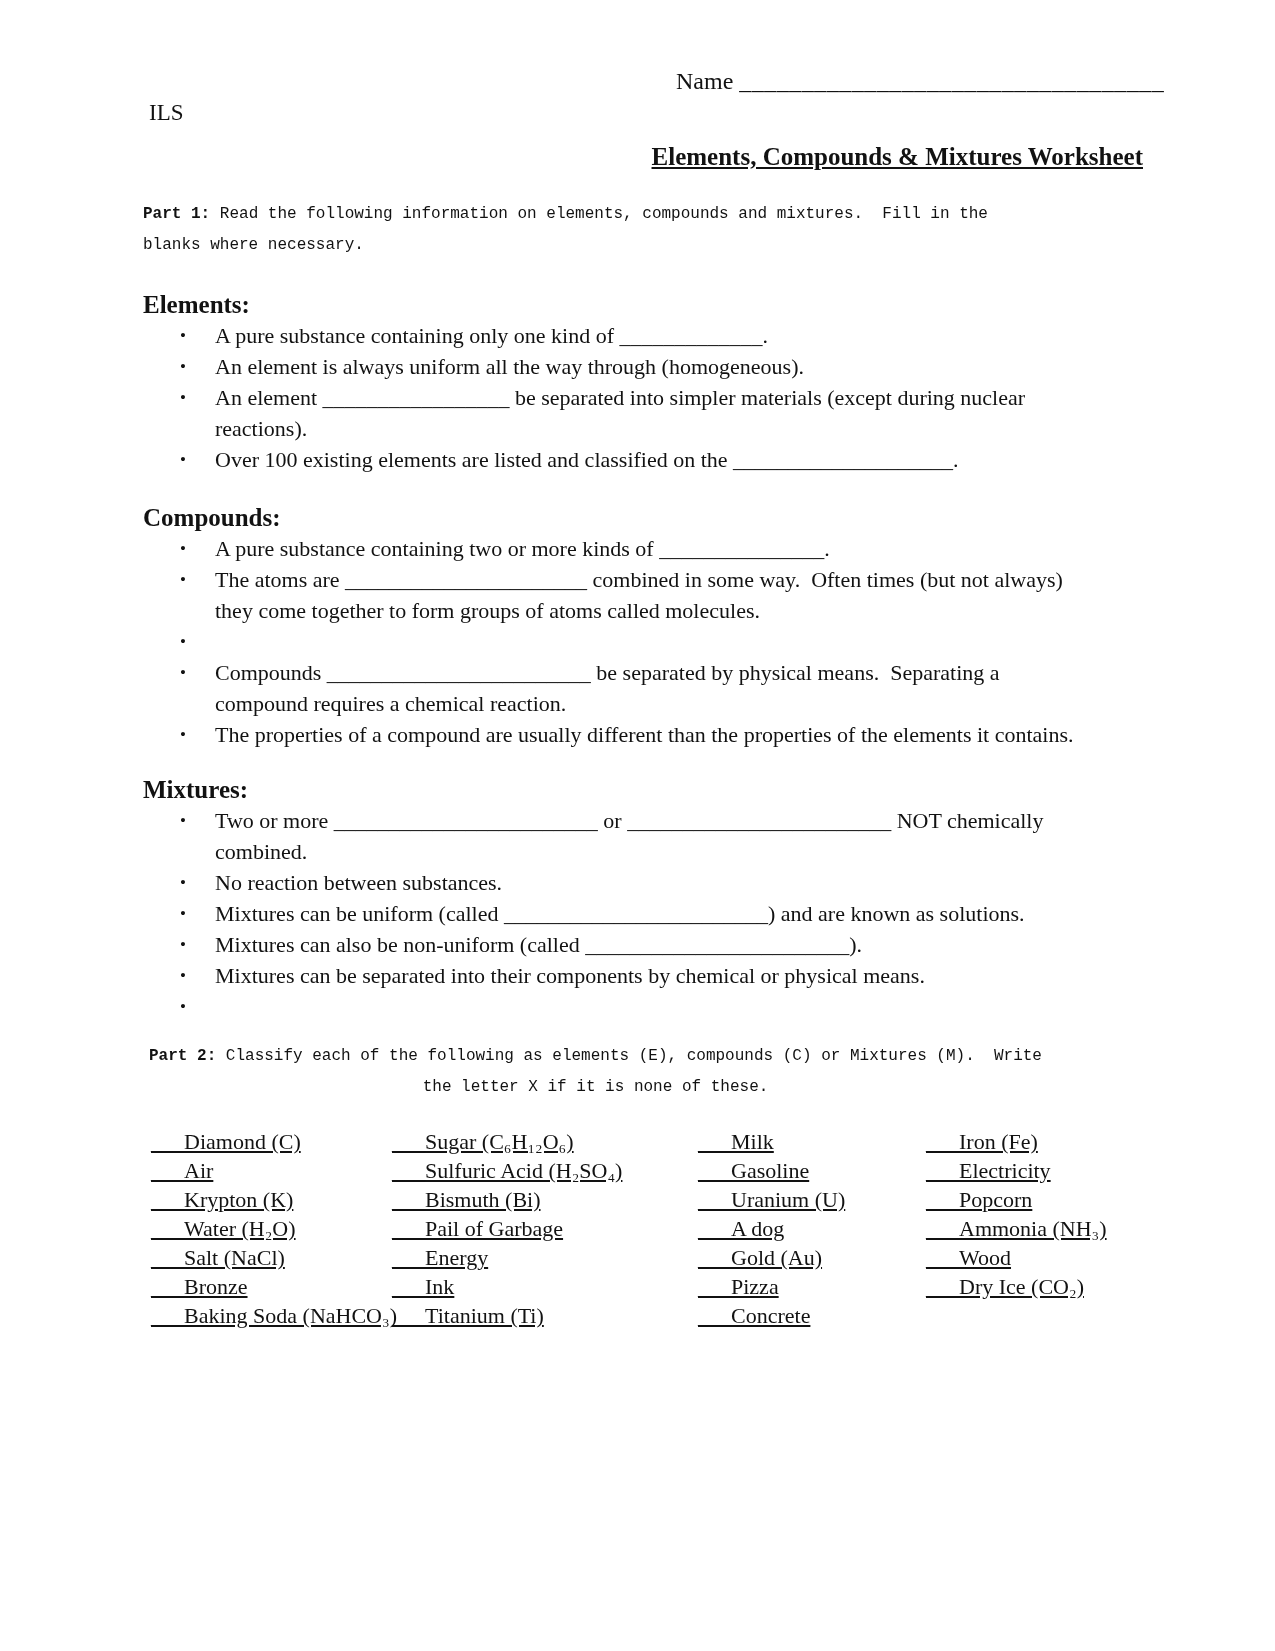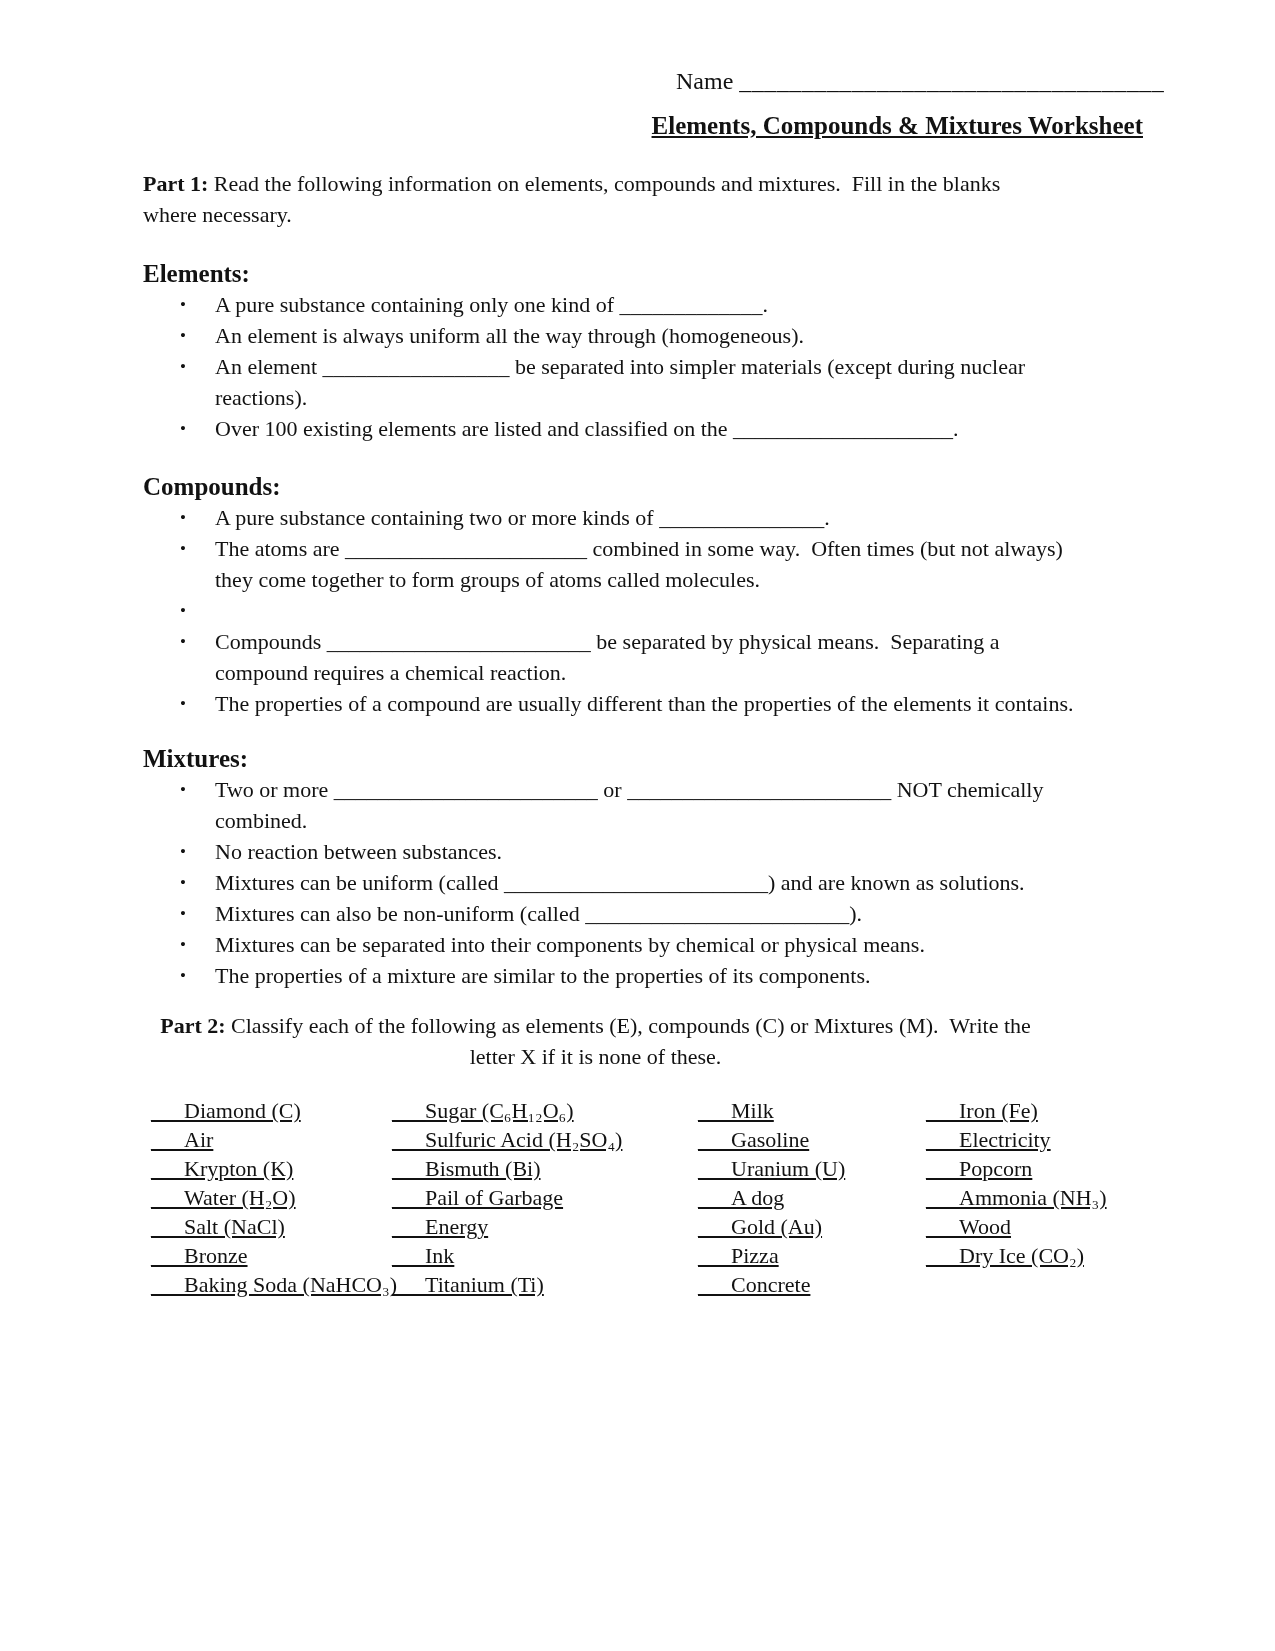--- a/index.html
+++ b/index.html
@@ -32,24 +32,25 @@
   .title {
     margin-top: 12px;
     text-align: right;
     font-size: 25px;
     font-weight: bold;
     text-decoration: underline;
     line-height: 33px;
   }
   .para {
     margin-top: 26px;
-    font-size: 22px;
+    font-size: 16px;
     line-height: 31px;
     width: 905px;
     white-space: pre-wrap;
+    font-family: Liberation Mono, monospace;
   }
   .para.part2 { margin-top: 19px; text-align: center; }
   .para b { font-weight: bold; }
   h2.section-heading {
     font-size: 25px;
     font-weight: bold;
     line-height: 31px;
     margin-top: 28px;
   }
   h2.section-heading.compounds { margin-top: 27px; }
@@ -87,20 +88,21 @@
     text-decoration: underline;
   }
 </style>
 </head>
 <body>
 
 <div class="page">
 
   <div class="name-row"><span>Name </span><span class="name-blank">__________________________________</span></div>
 
+  <div class="course">ILS</div>
 
   <h1 class="title">Elements, Compounds &amp; Mixtures Worksheet</h1>
 
   <p class="para"><b>Part 1:</b><span> Read the following information on elements, compounds and mixtures.  Fill in the blanks where necessary.</span></p>
 
   <section>
     <h2 class="section-heading">Elements:</h2>
     <ul class="bullets">
         <li class="bullet">
           <span class="dot">•</span>
@@ -164,21 +166,20 @@
         <li class="bullet">
           <span class="dot">•</span>
           <span class="btext">Mixtures can also be non-uniform (called ________________________).</span>
         </li>
         <li class="bullet">
           <span class="dot">•</span>
           <span class="btext">Mixtures can be separated into their components by chemical or physical means.</span>
         </li>
         <li class="bullet">
           <span class="dot">•</span>
-          <span class="btext">The properties of a mixture are similar to the properties of its components.</span>
         </li>
       </ul>
   </section>
 
   <p class="para part2"><b>Part 2:</b><span> Classify each of the following as elements (E), compounds (C) or Mixtures (M).  Write the letter X if it is none of these.</span></p>
 
   <div class="classify">
       <div class="cell">___Diamond (C)</div>
       <div class="cell">___Sugar (C₆H₁₂O₆)</div>
       <div class="cell">___Milk</div>

